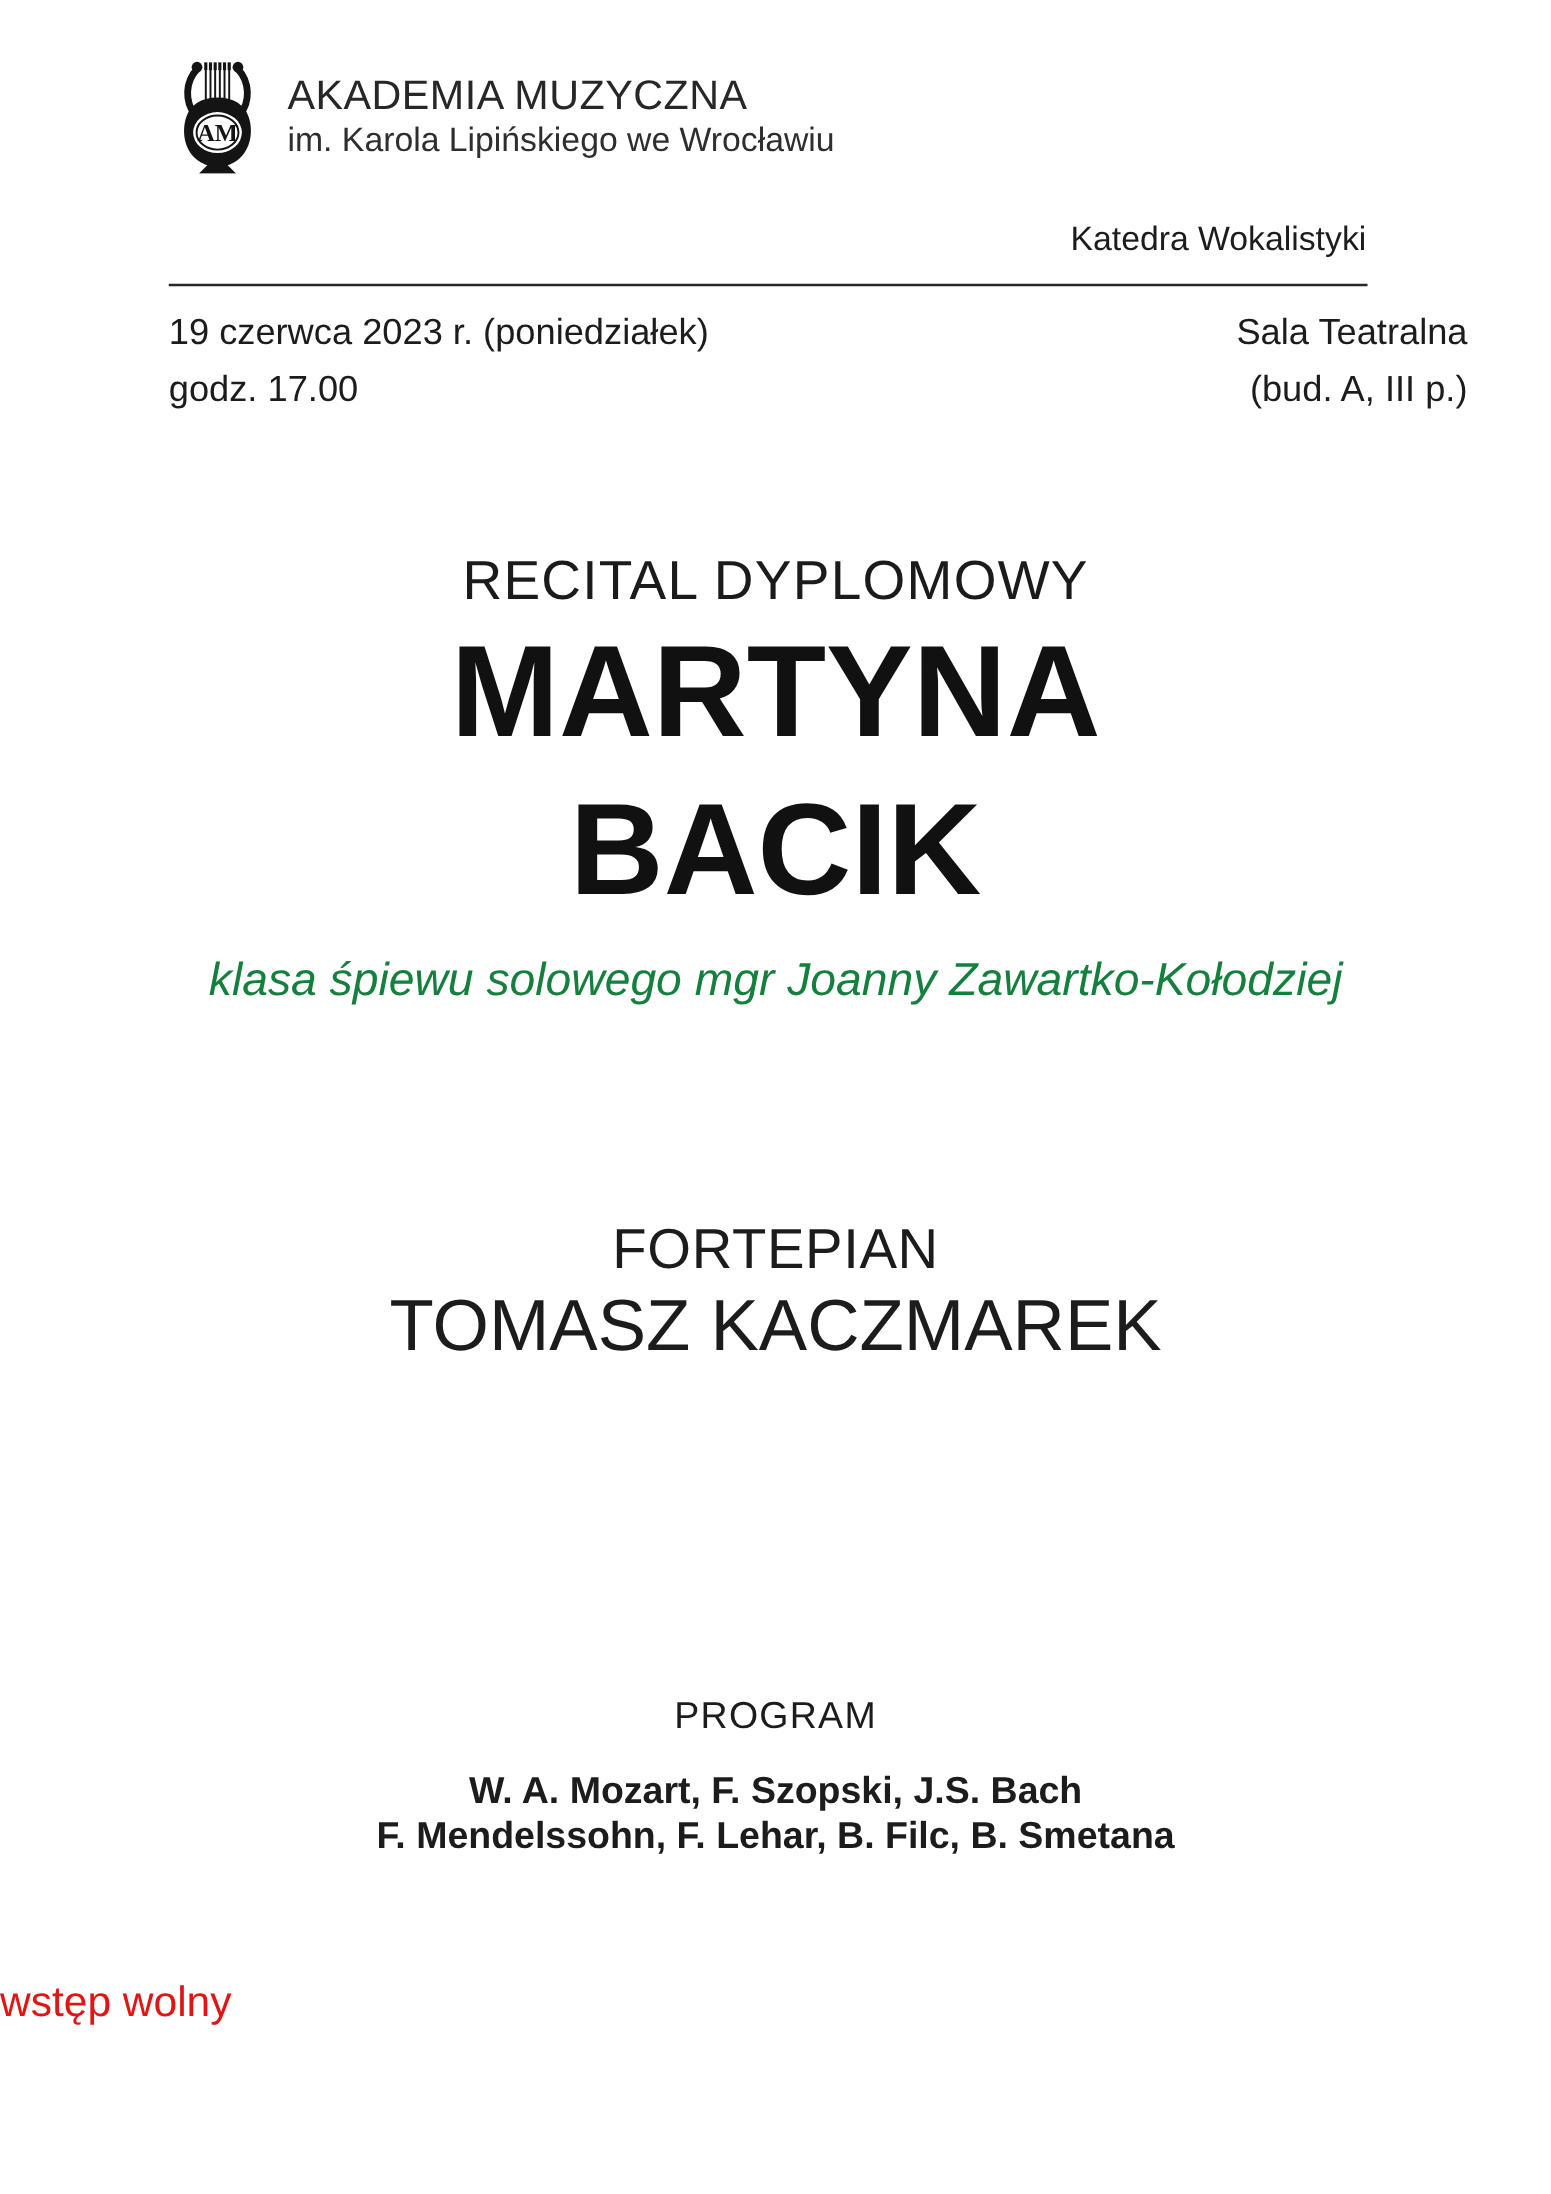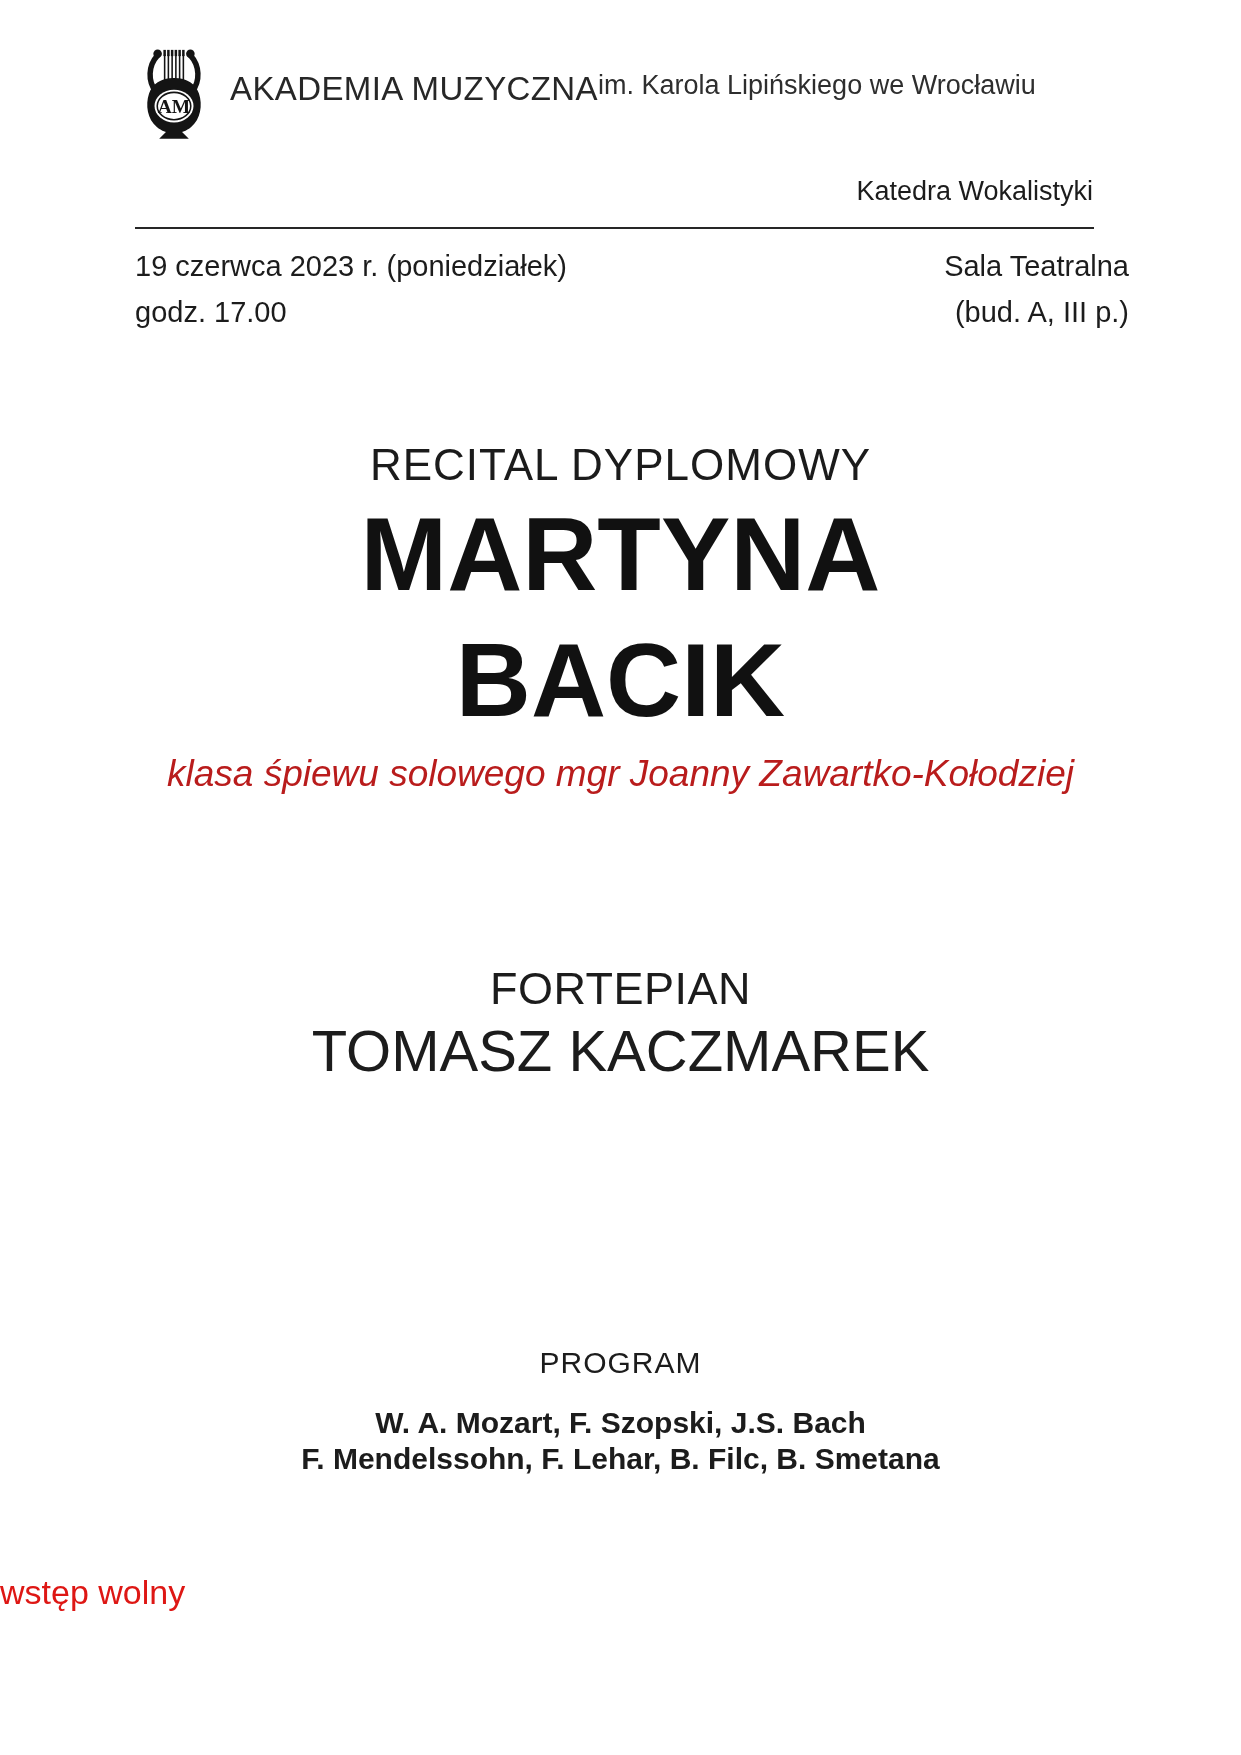--- a/index.html
+++ b/index.html
@@ -14,21 +14,21 @@
     overflow: hidden;
   }
   
   .logo-row {
     margin: 45px 0 0 135px;
     display: flex;
     align-items: center;
     gap: 17px;
   }
   .lyre { width: 78px; height: 94px; flex: 0 0 auto; }
-  .logo-text { display: flex; }
+  .logo-text { display: flex; flex-direction: column; }
   .org-name {
     font-size: 33px;
     letter-spacing: 0.4px;
     color: #272727;
     line-height: 1.0;
     margin-bottom: 7px;
   }
   .org-subtitle {
     font-size: 27px;
     color: #2e2e2e;
@@ -43,21 +43,21 @@
   }
   
   .rule {
     margin: 20px 147px 0 135px;
     border: none;
     border-top: 2px solid #262626;
     height: 0;
   }
   
   .info-grid {
-    margin: 14px 112px 0 135px;
+    margin: 14px 67px 0 135px;
     display: flex;
     justify-content: space-between;
     font-size: 29px;
     line-height: 46px;
   }
   .info-right { text-align: right; }
   
   .event-type {
     margin-top: 104px;
     text-align: center;
@@ -67,26 +67,26 @@
     color: #1b1b1b;
   }
   .performer {
     text-align: center;
     font-size: 104px;
     font-weight: bold;
     line-height: 1.21;
     color: #111111;
   }
   .class-info {
-    margin-top: 8px;
+    margin-top: 18px;
     text-align: center;
     font-style: italic;
     font-size: 37px;
     line-height: 1.2;
-    color: #b91c1c;
+    color: #15803d;
   }
   
   .pianist { margin-top: 168px; text-align: center; }
   .instrument { font-size: 45px; line-height: 1.12; letter-spacing: 0.5px; }
   .pianist-name { font-size: 58px; font-weight: normal; line-height: 1.25; }
   
   .program { margin-top: 258px; text-align: center; }
   .program-heading { font-size: 30px; line-height: 1.2; letter-spacing: 1px; }
   .composers { margin-top: 24px; font-size: 30px; font-weight: bold; line-height: 1.18; }
   

